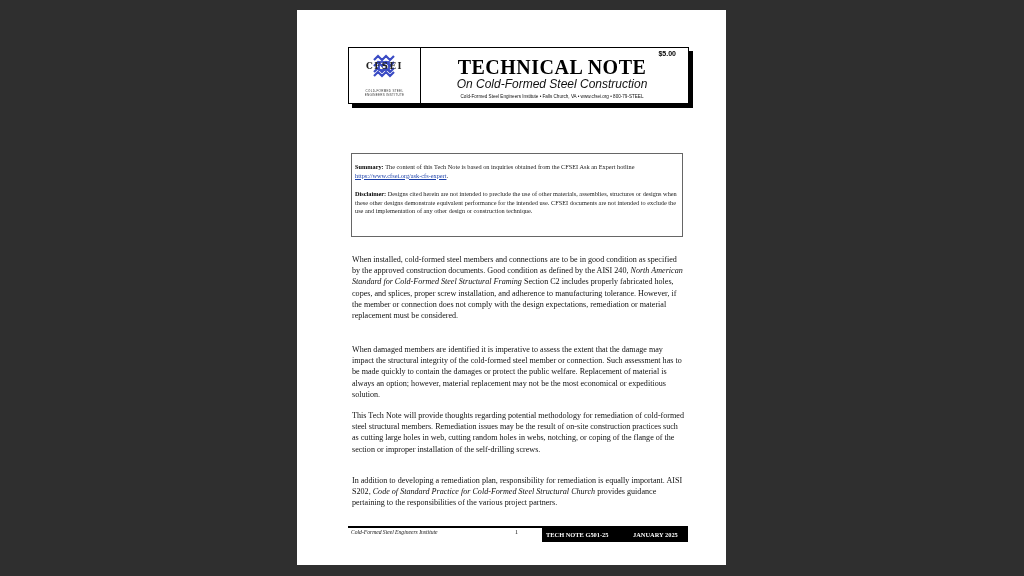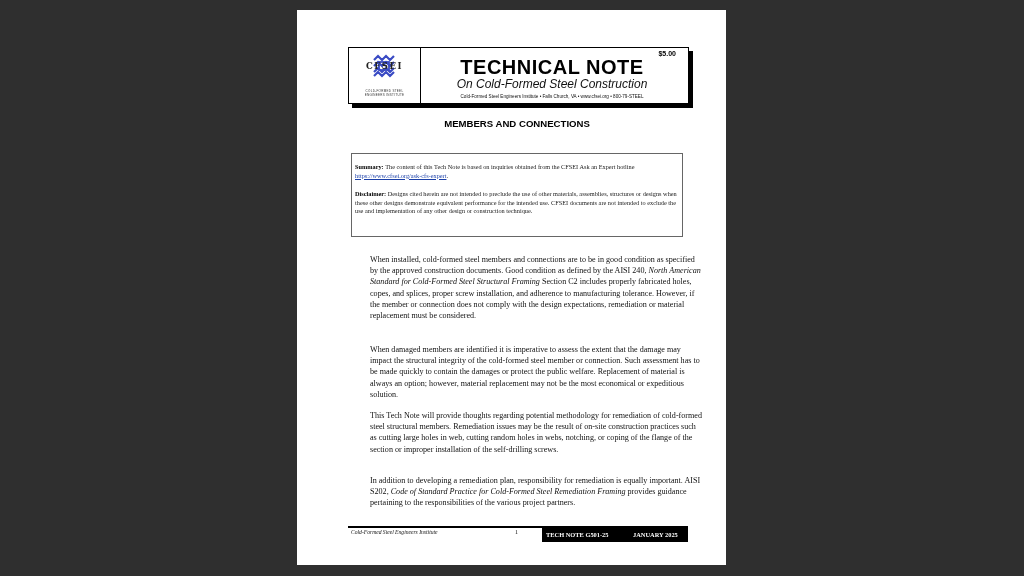--- a/index.html
+++ b/index.html
@@ -4,29 +4,29 @@
 <style>
   html, body { margin:0; padding:0; }
   body { width:1024px; height:576px; background:#2f2f2f; position:relative; overflow:hidden; font-family:"Liberation Serif", serif; }
   .page { position:absolute; left:297px; top:10px; width:429px; height:555px; background:#ffffff; }
   .hdr { position:absolute; left:51px; top:37px; width:339px; height:55px; border:1px solid #000; background:#fff; box-shadow:4px 4px 0 #000; }
   .logo { position:absolute; left:0; top:0; width:71px; height:55px; border-right:1px solid #000; }
   .logo svg { position:absolute; left:22px; top:6px; }
   .logo-name { position:absolute; left:0; width:71px; top:13px; text-align:center; font-family:"DejaVu Serif", serif; font-size:8.5px; letter-spacing:1.5px; font-weight:bold; color:#222; }
   .logo-sub { position:absolute; left:0; width:71px; top:42px; text-align:center; font-family:"Liberation Sans", sans-serif; font-size:3px; letter-spacing:0.3px; line-height:3.5px; color:#333; }
   .price { position:absolute; right:12px; top:2px; font-family:"Liberation Sans", sans-serif; font-weight:bold; font-size:7px; }
-  .tn-title { position:absolute; left:72px; width:262px; top:8px; text-align:center; font-family:Liberation Sans, sans-serif; font-weight:900; font-size:20px; letter-spacing:0.5px; color:#000; }
+  .tn-title { position:absolute; left:72px; width:262px; top:8px; text-align:center; font-family:Liberation Serif, serif; font-weight:900; font-size:20px; letter-spacing:0.5px; color:#000; }
   .tn-sub { position:absolute; left:72px; width:262px; top:29px; text-align:center; font-family:"Liberation Sans", sans-serif; font-style:italic; font-size:12px; color:#111; }
   .tn-contact { position:absolute; left:72px; width:262px; top:46px; text-align:center; font-family:"Liberation Sans", sans-serif; font-size:4.6px; color:#111; white-space:nowrap; }
   .doc-title { position:absolute; left:40px; width:360px; top:108px; text-align:center; font-family:"Liberation Sans", sans-serif; font-weight:bold; font-size:9.6px; line-height:12.5px; color:#000; }
   .summary-box { position:absolute; left:54px; top:143px; width:332px; height:84px; border:1px solid #666; padding:0; box-sizing:border-box; }
   .summary-box p { margin:0; position:absolute; left:3px; width:326px; font-size:6.3px; line-height:8.6px; color:#222; }
   .summary-box b { color:#000; }
   .link { color:#1a3fa8; text-decoration:underline; }
-  .para { position:absolute; left:73px; width:332px; font-size:8.1px; line-height:11.2px; color:#111; margin:0; }
+  .para { position:absolute; left:55px; width:332px; font-size:8.1px; line-height:11.2px; color:#111; margin:0; }
   .footer-line { position:absolute; left:51px; top:516px; width:340px; height:2px; background:#000; }
   .footer-org { position:absolute; left:54px; top:519px; font-style:italic; font-size:5.6px; color:#111; }
   .footer-page { position:absolute; left:218px; top:519px; font-size:6px; color:#111; }
   .footer-box { position:absolute; left:245px; top:516px; width:146px; height:16px; background:#000; color:#fff; font-weight:bold; font-size:6.4px; }
   .footer-box span { position:absolute; top:5px; }
 </style>
 </head>
 <body>
 
 <div class="page">
@@ -48,35 +48,34 @@
         <div>ENGINEERS INSTITUTE</div>
       </div>
     </div>
     <div class="price">$5.00</div>
     <div class="tn-title">TECHNICAL NOTE</div>
     <div class="tn-sub">On Cold-Formed Steel Construction</div>
     <div class="tn-contact">Cold-Formed Steel Engineers Institute • Falls Church, VA • www.cfsei.org • 800-79-STEEL</div>
   </div>
 
   <div class="doc-title">
-    <div>MEMBERS AND CONNECTIONS</div>
   </div>
 
   <div class="summary-box">
     <p style="top:9px;"><b>Summary:</b><span> The content of this Tech Note is based on inquiries obtained from the CFSEI Ask an Expert hotline </span><a class="link">https://www.cfsei.org/ask-cfs-expert</a><span>.</span></p>
     <p style="top:36px;"><b>Disclaimer:</b><span> Designs cited herein are not intended to preclude the use of other materials, assemblies, structures or designs when these other designs demonstrate equivalent performance for the intended use. CFSEI documents are not intended to exclude the use and implementation of any other design or construction technique.</span></p>
   </div>
 
   <p class="para" style="top:244px;"><span>When installed, cold-formed steel members and connections are to be in good condition as specified by the approved construction documents. Good condition as defined by the AISI 240, </span><i>North American Standard for Cold-Formed Steel Structural Framing</i><span> Section C2 includes properly fabricated holes, copes, and splices, proper screw installation, and adherence to manufacturing tolerance. However, if the member or connection does not comply with the design expectations, remediation or material replacement must be considered.</span></p>
 
   <p class="para" style="top:334px;">When damaged members are identified it is imperative to assess the extent that the damage may impact the structural integrity of the cold-formed steel member or connection. Such assessment has to be made quickly to contain the damages or protect the public welfare. Replacement of material is always an option; however, material replacement may not be the most economical or expeditious solution.</p>
 
   <p class="para" style="top:400px;">This Tech Note will provide thoughts regarding potential methodology for remediation of cold-formed steel structural members. Remediation issues may be the result of on-site construction practices such as cutting large holes in web, cutting random holes in webs, notching, or coping of the flange of the section or improper installation of the self-drilling screws.</p>
 
-  <p class="para" style="top:465px;"><span>In addition to developing a remediation plan, responsibility for remediation is equally important. AISI S202, </span><i>Code of Standard Practice for Cold-Formed Steel Remediation Framing</i><span> provides guidance pertaining to the responsibilities of the various project partners.</span></p>
+  <p class="para" style="top:465px;"><span>In addition to developing a remediation plan, responsibility for remediation is equally important. AISI S202, </span><i>Code of Standard Practice for Cold-Formed Steel Structural Church</i><span> provides guidance pertaining to the responsibilities of the various project partners.</span></p>
 
   <div class="footer-line"></div>
   <div class="footer-org">Cold-Formed Steel Engineers Institute</div>
   <div class="footer-page">1</div>
   <div class="footer-box">
     <span style="left:4px;">TECH NOTE G501-25</span>
     <span style="left:91px;">JANUARY 2025</span>
   </div>
 
 </div>

